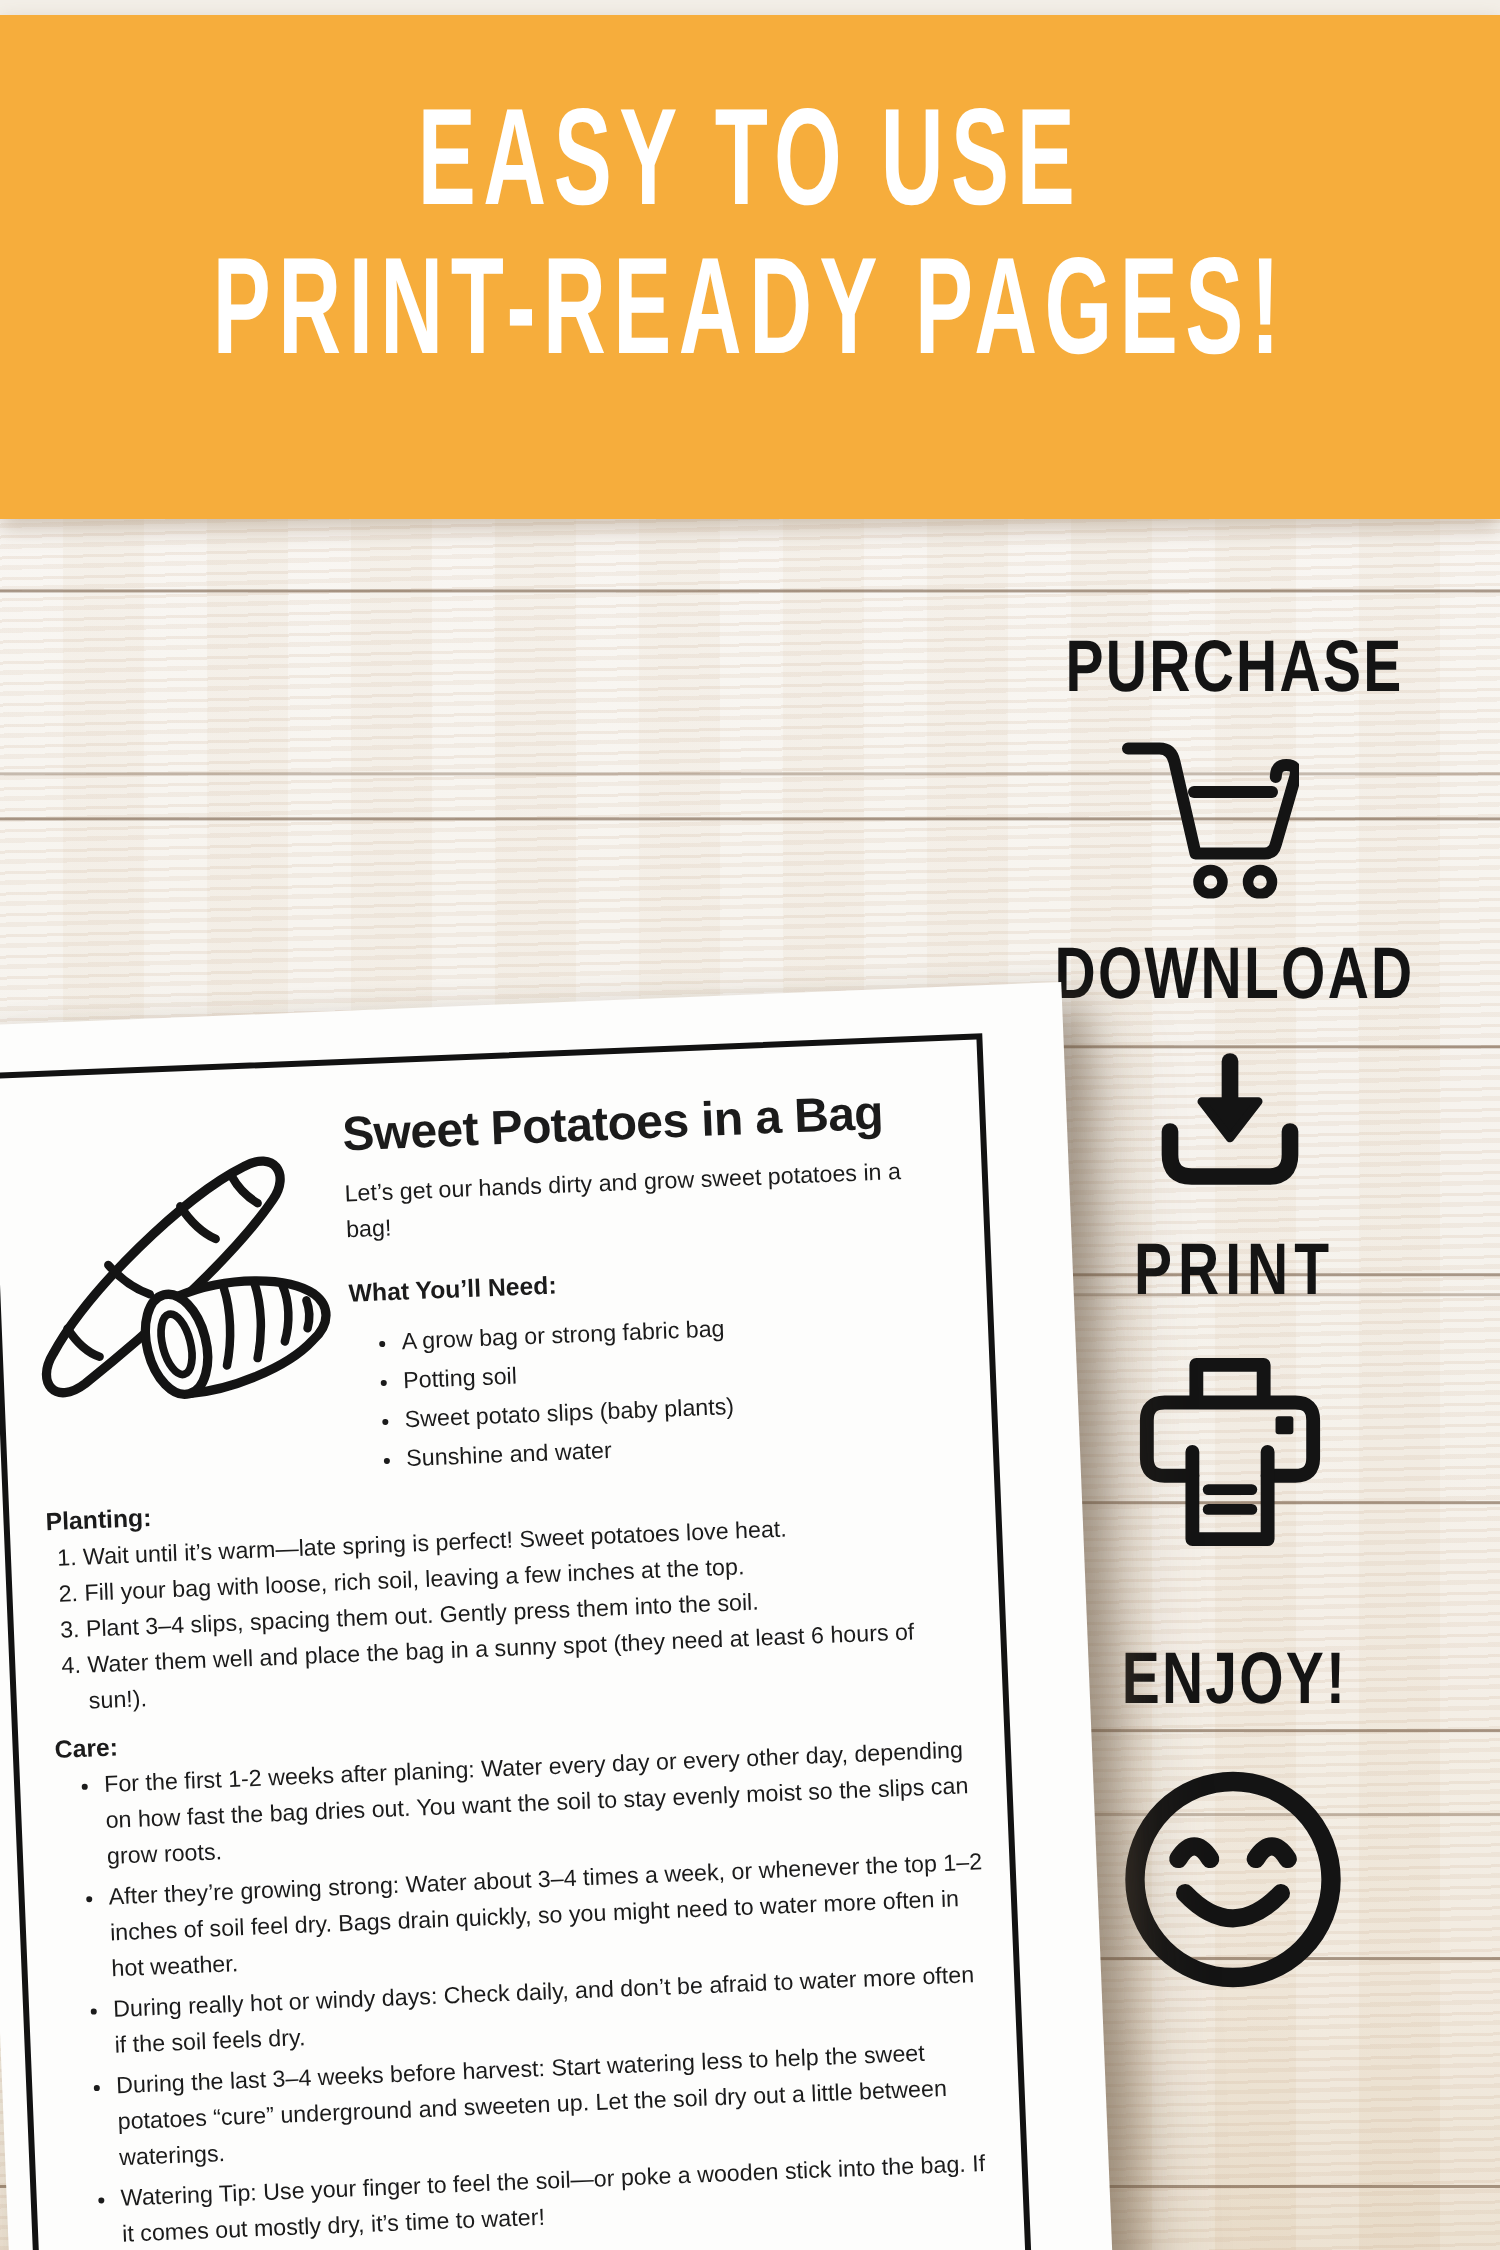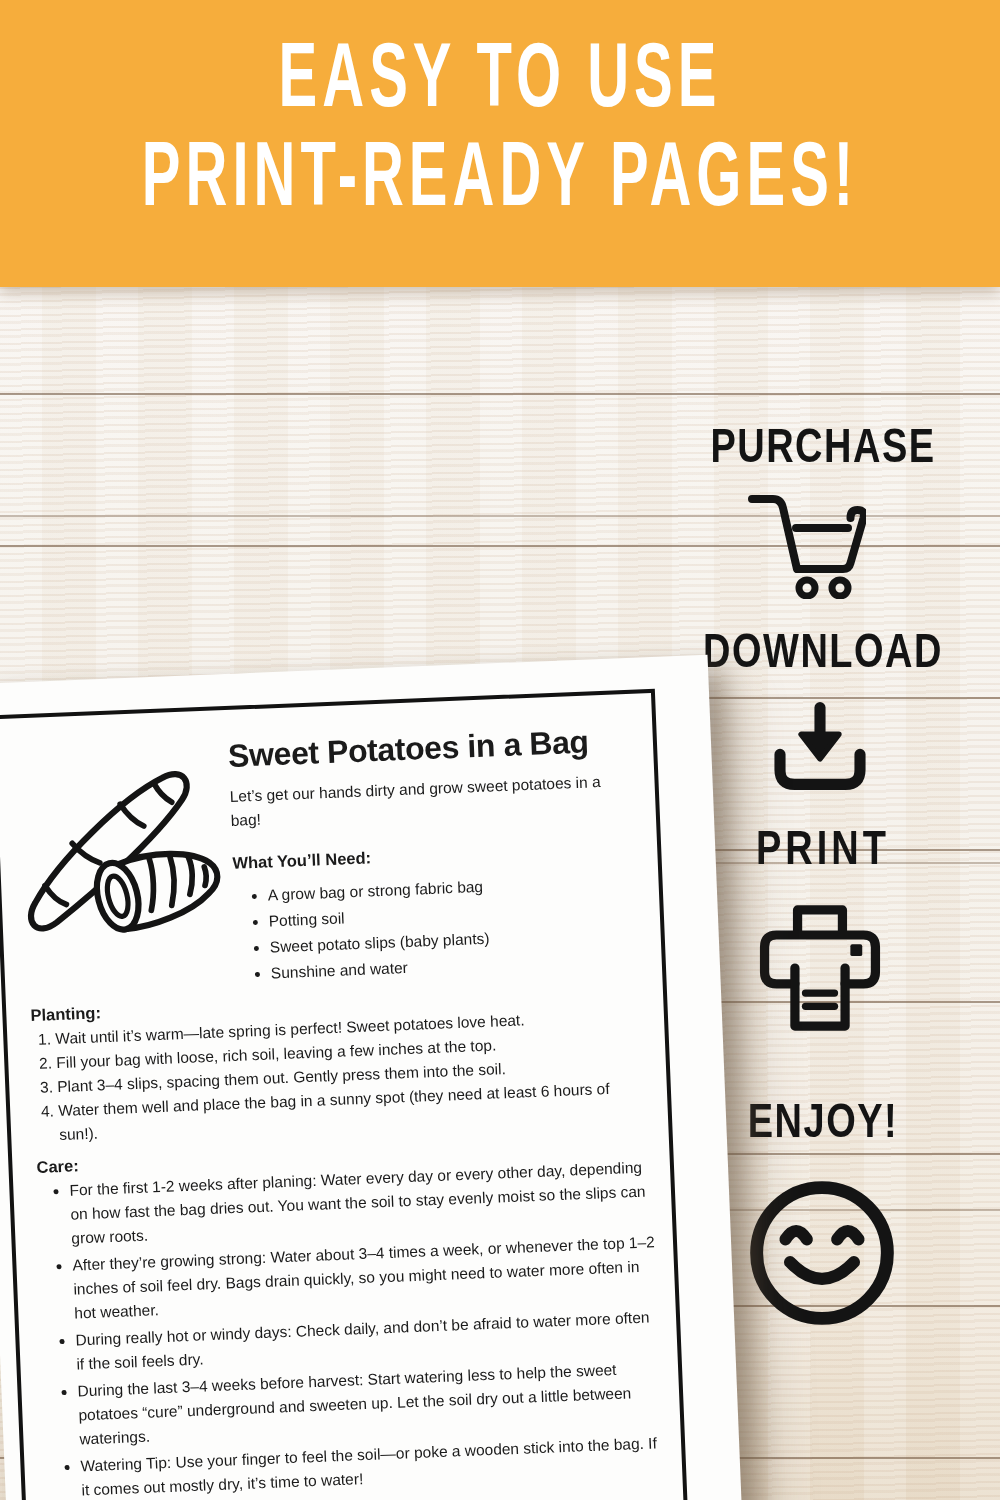--- a/index.html
+++ b/index.html
@@ -1,22 +1,22 @@
 <!DOCTYPE html>
 <html><head>
 <meta charset="utf-8">
 <style>
   html,body{margin:0;padding:0;background:#9a9a9a;}
   .canvas{position:relative;width:1000px;height:1500px;overflow:hidden;
           font-family:"Liberation Sans",sans-serif;background:#f3efe8;}
 
   
-  .banner{position:absolute;top:0;left:0;width:1000px;height:287px;
+  .banner{position:absolute;top:10px;left:0;width:1000px;height:336px;
           display:flex;flex-direction:column;align-items:center;box-sizing:border-box;
-          padding-top:24px;z-index:3;box-shadow:0 6px 14px rgba(130,100,70,.35);}
+          padding-top:46px;z-index:3;box-shadow:0 6px 14px rgba(130,100,70,.35);}
   .banner-line{display:block;color:#fff;font-weight:bold;white-space:nowrap;
                font-size:58px;letter-spacing:5px;line-height:99px;
                transform:scaleY(1.58);}
 
   
   .wood{position:absolute;top:287px;left:0;width:1000px;height:1213px;
     background:
       repeating-linear-gradient(180deg, rgba(124,94,66,0) 0 146px, rgba(104,76,52,.55) 146px 148px, rgba(124,94,66,0) 148px 152px),
       repeating-linear-gradient(180deg, rgba(120,90,60,0) 0 318px, rgba(104,76,52,.35) 318px 320px, rgba(120,90,60,0) 320px 347px),
       repeating-linear-gradient(178.6deg, rgba(196,162,132,.16) 0 2px, rgba(255,255,255,0) 2px 6px, rgba(188,152,120,.11) 6px 9px, rgba(255,255,255,0) 9px 14px),

